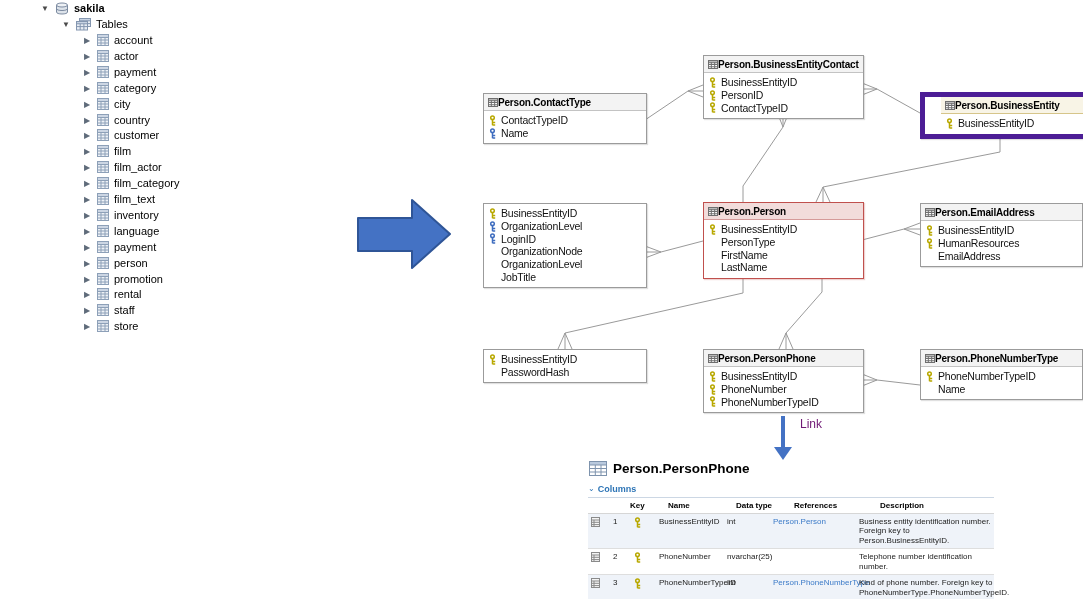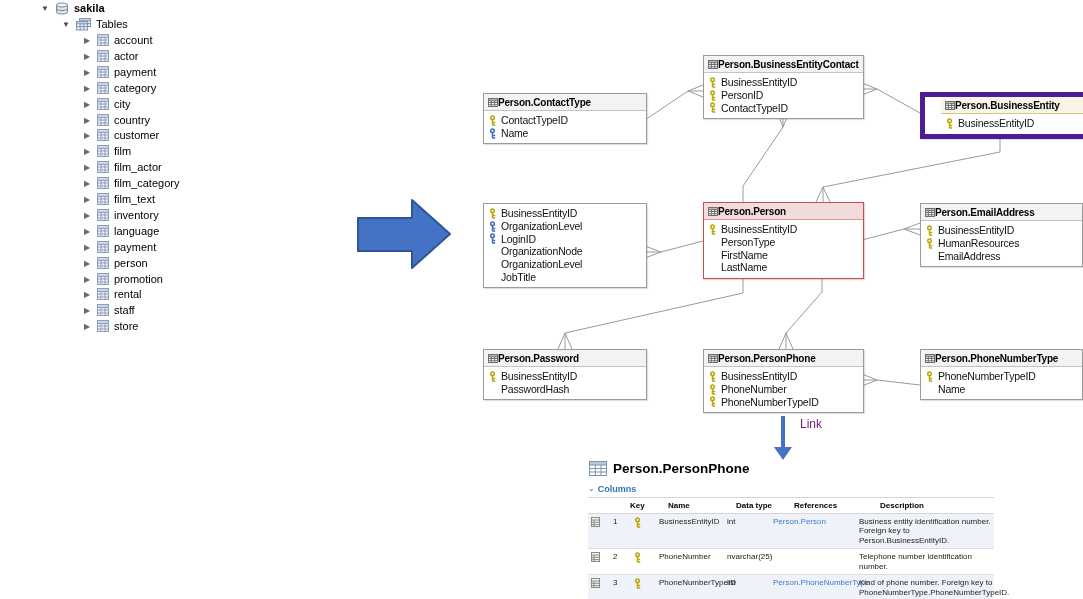--- a/index.html
+++ b/index.html
@@ -507,30 +507,20 @@
             </span>
       <span>HumanResources</span>
           </div>
           <div class="ecol">
       <span class="kicon"></span>
       <span>EmailAddress</span>
           </div>
         </div>
       </div>
       <div class="entity " style="left:483px;top:349px;width:162px">
-    <div class="ehead">
-      <span>
-            <svg width="10" height="9" viewBox="0 0 10 9">
-  <rect x="0.5" y="0.5" width="9" height="8" fill="#fff" stroke="#6f6f6f"></rect>
-  <rect x="0.5" y="0.5" width="9" height="2.25" fill="#b9b9b9" stroke="#6f6f6f"></rect>
-  <path d="M3.3333333333333335,2.25 V9 M6.666666666666667,2.25 V9 M0,4.5 H10 M0,6.75 H10" stroke="#6f6f6f" fill="none"></path>
-            </svg>
-          </span>
-      <span class="etitle">Person.Password</span>
-        </div>
     <div class="ebody">
           <div class="ecol">
       <span class="kicon">
               <svg width="9" height="11" viewBox="0 0 9 11">
   <circle cx="4.5" cy="2.7" r="1.8" fill="none" stroke="#b8a800" stroke-width="1.5"></circle>
   <path d="M4.5 4.5 V10.3 M4.5 7.4 H7.2 M4.5 10 H7.2" stroke="#b8a800" stroke-width="1.5" fill="none"></path>
               </svg>
             </span>
       <span>BusinessEntityID</span>
           </div>

